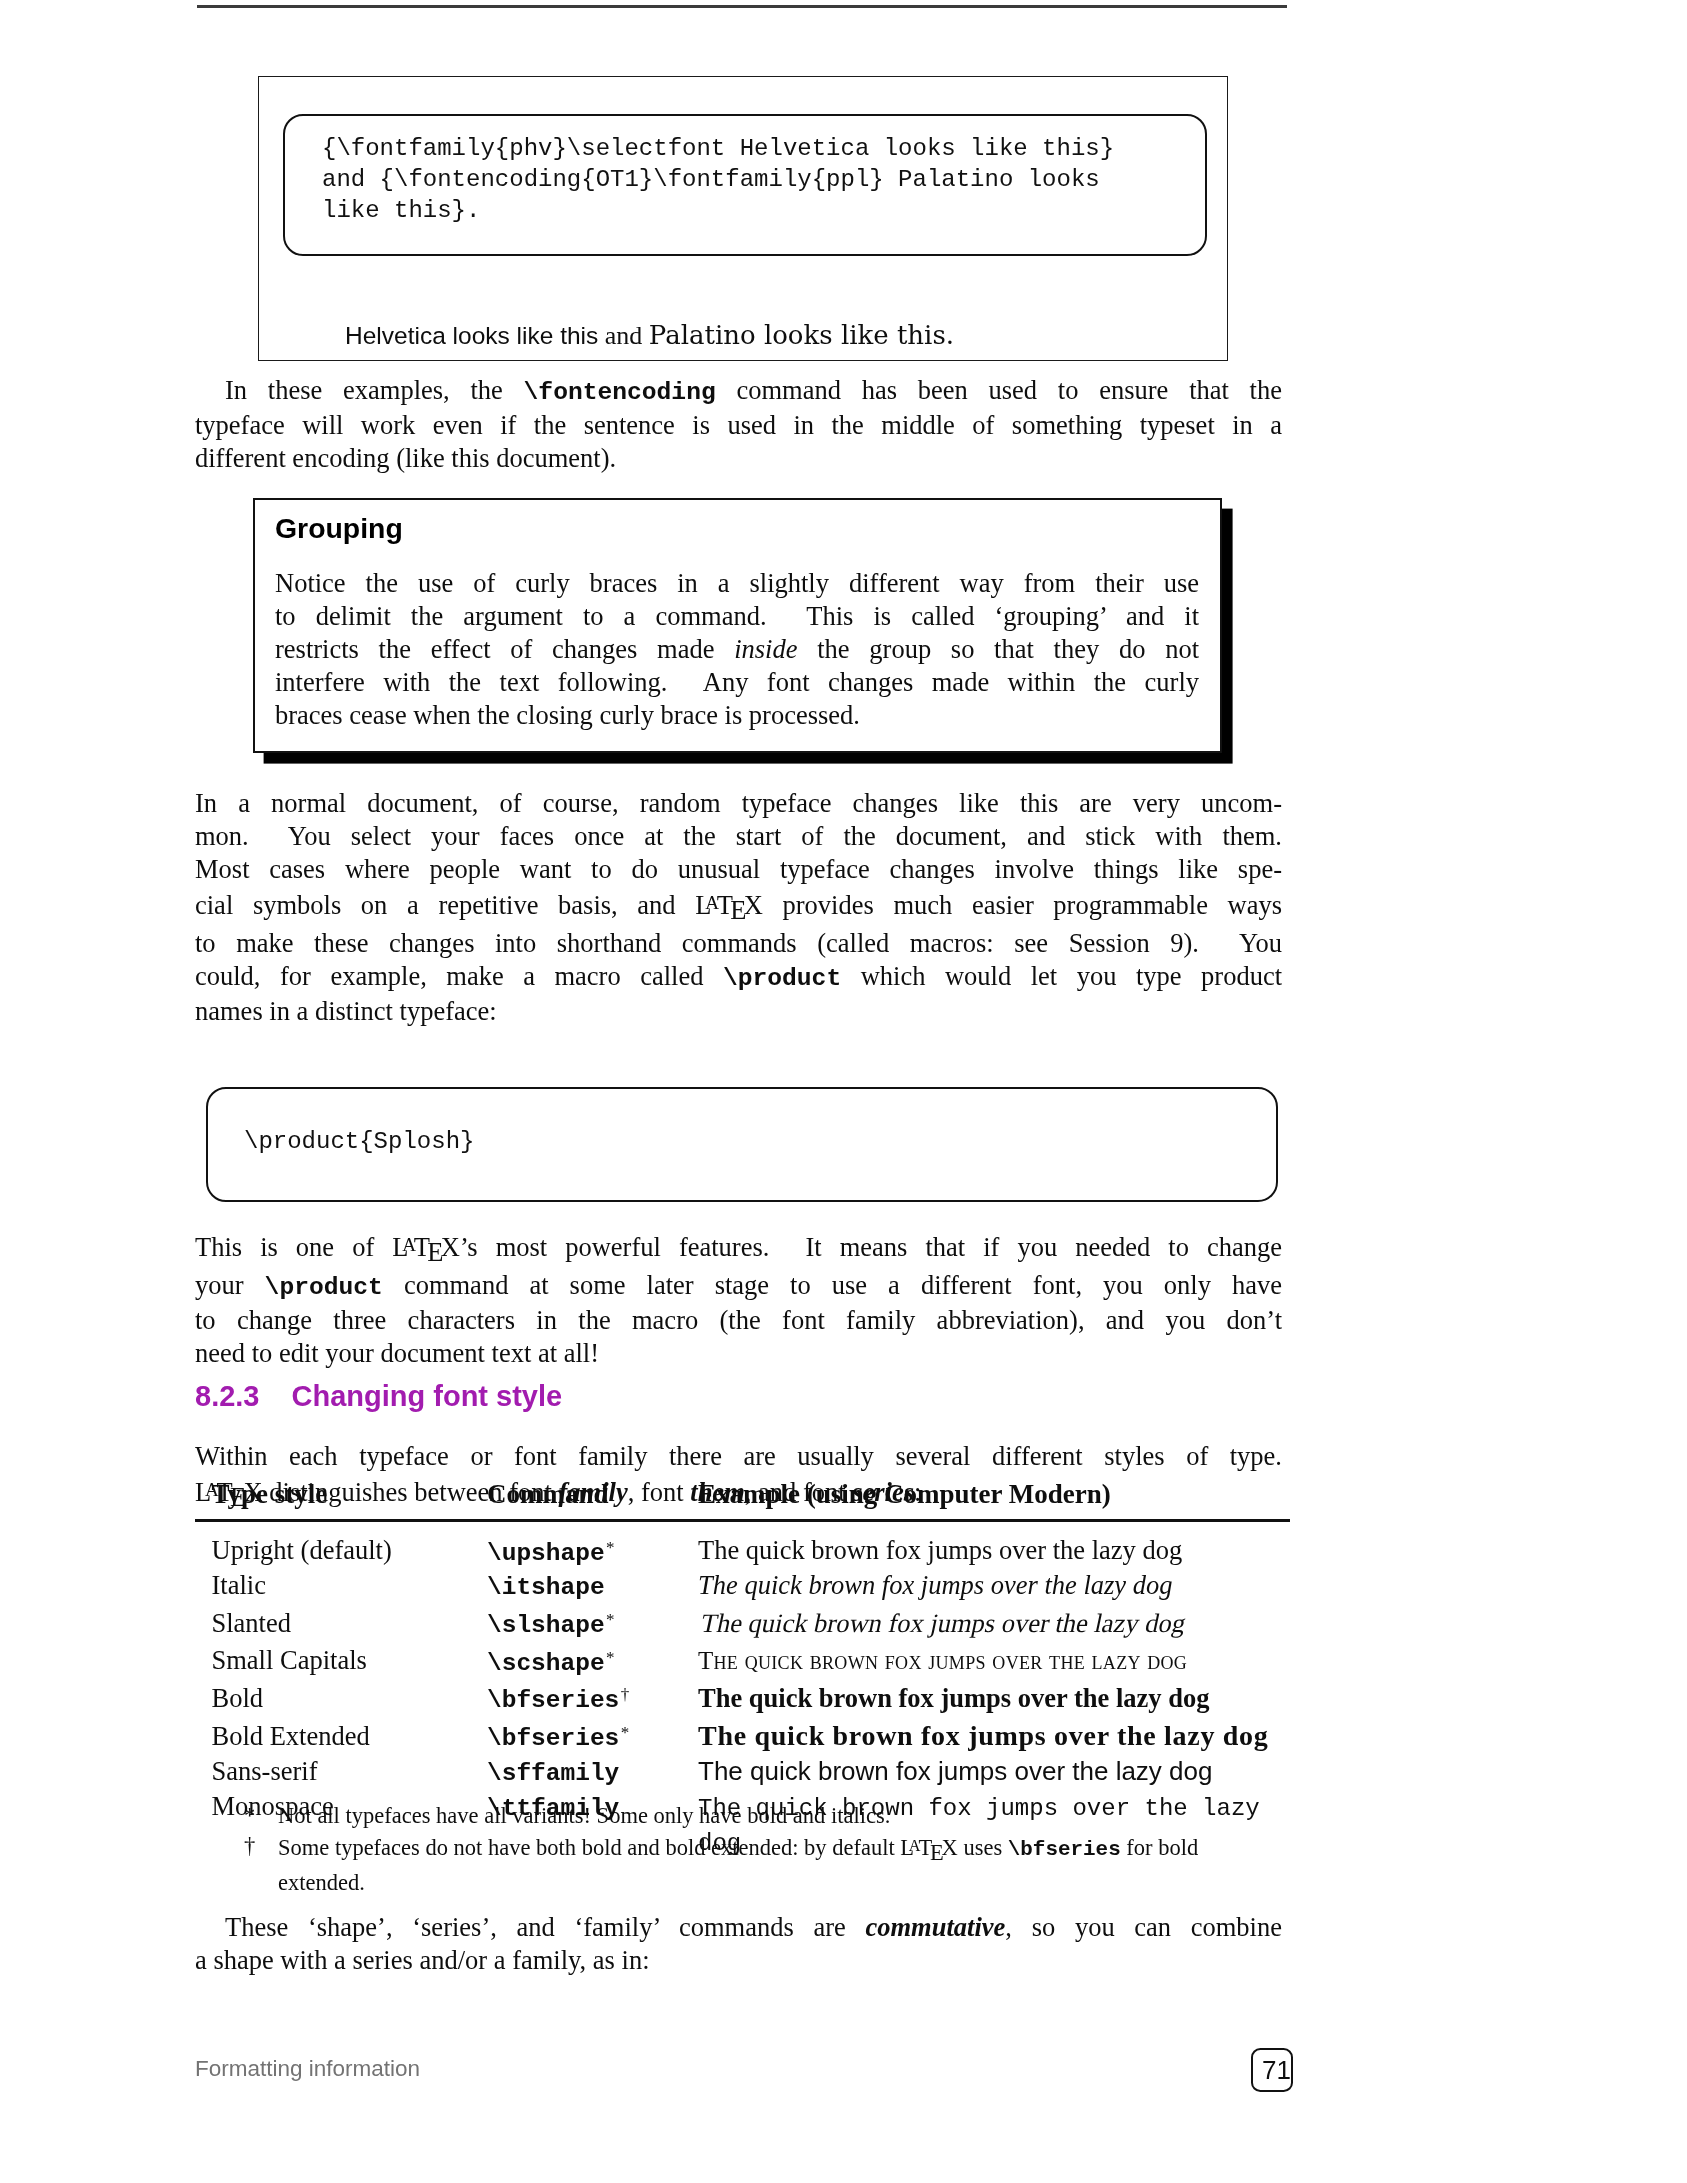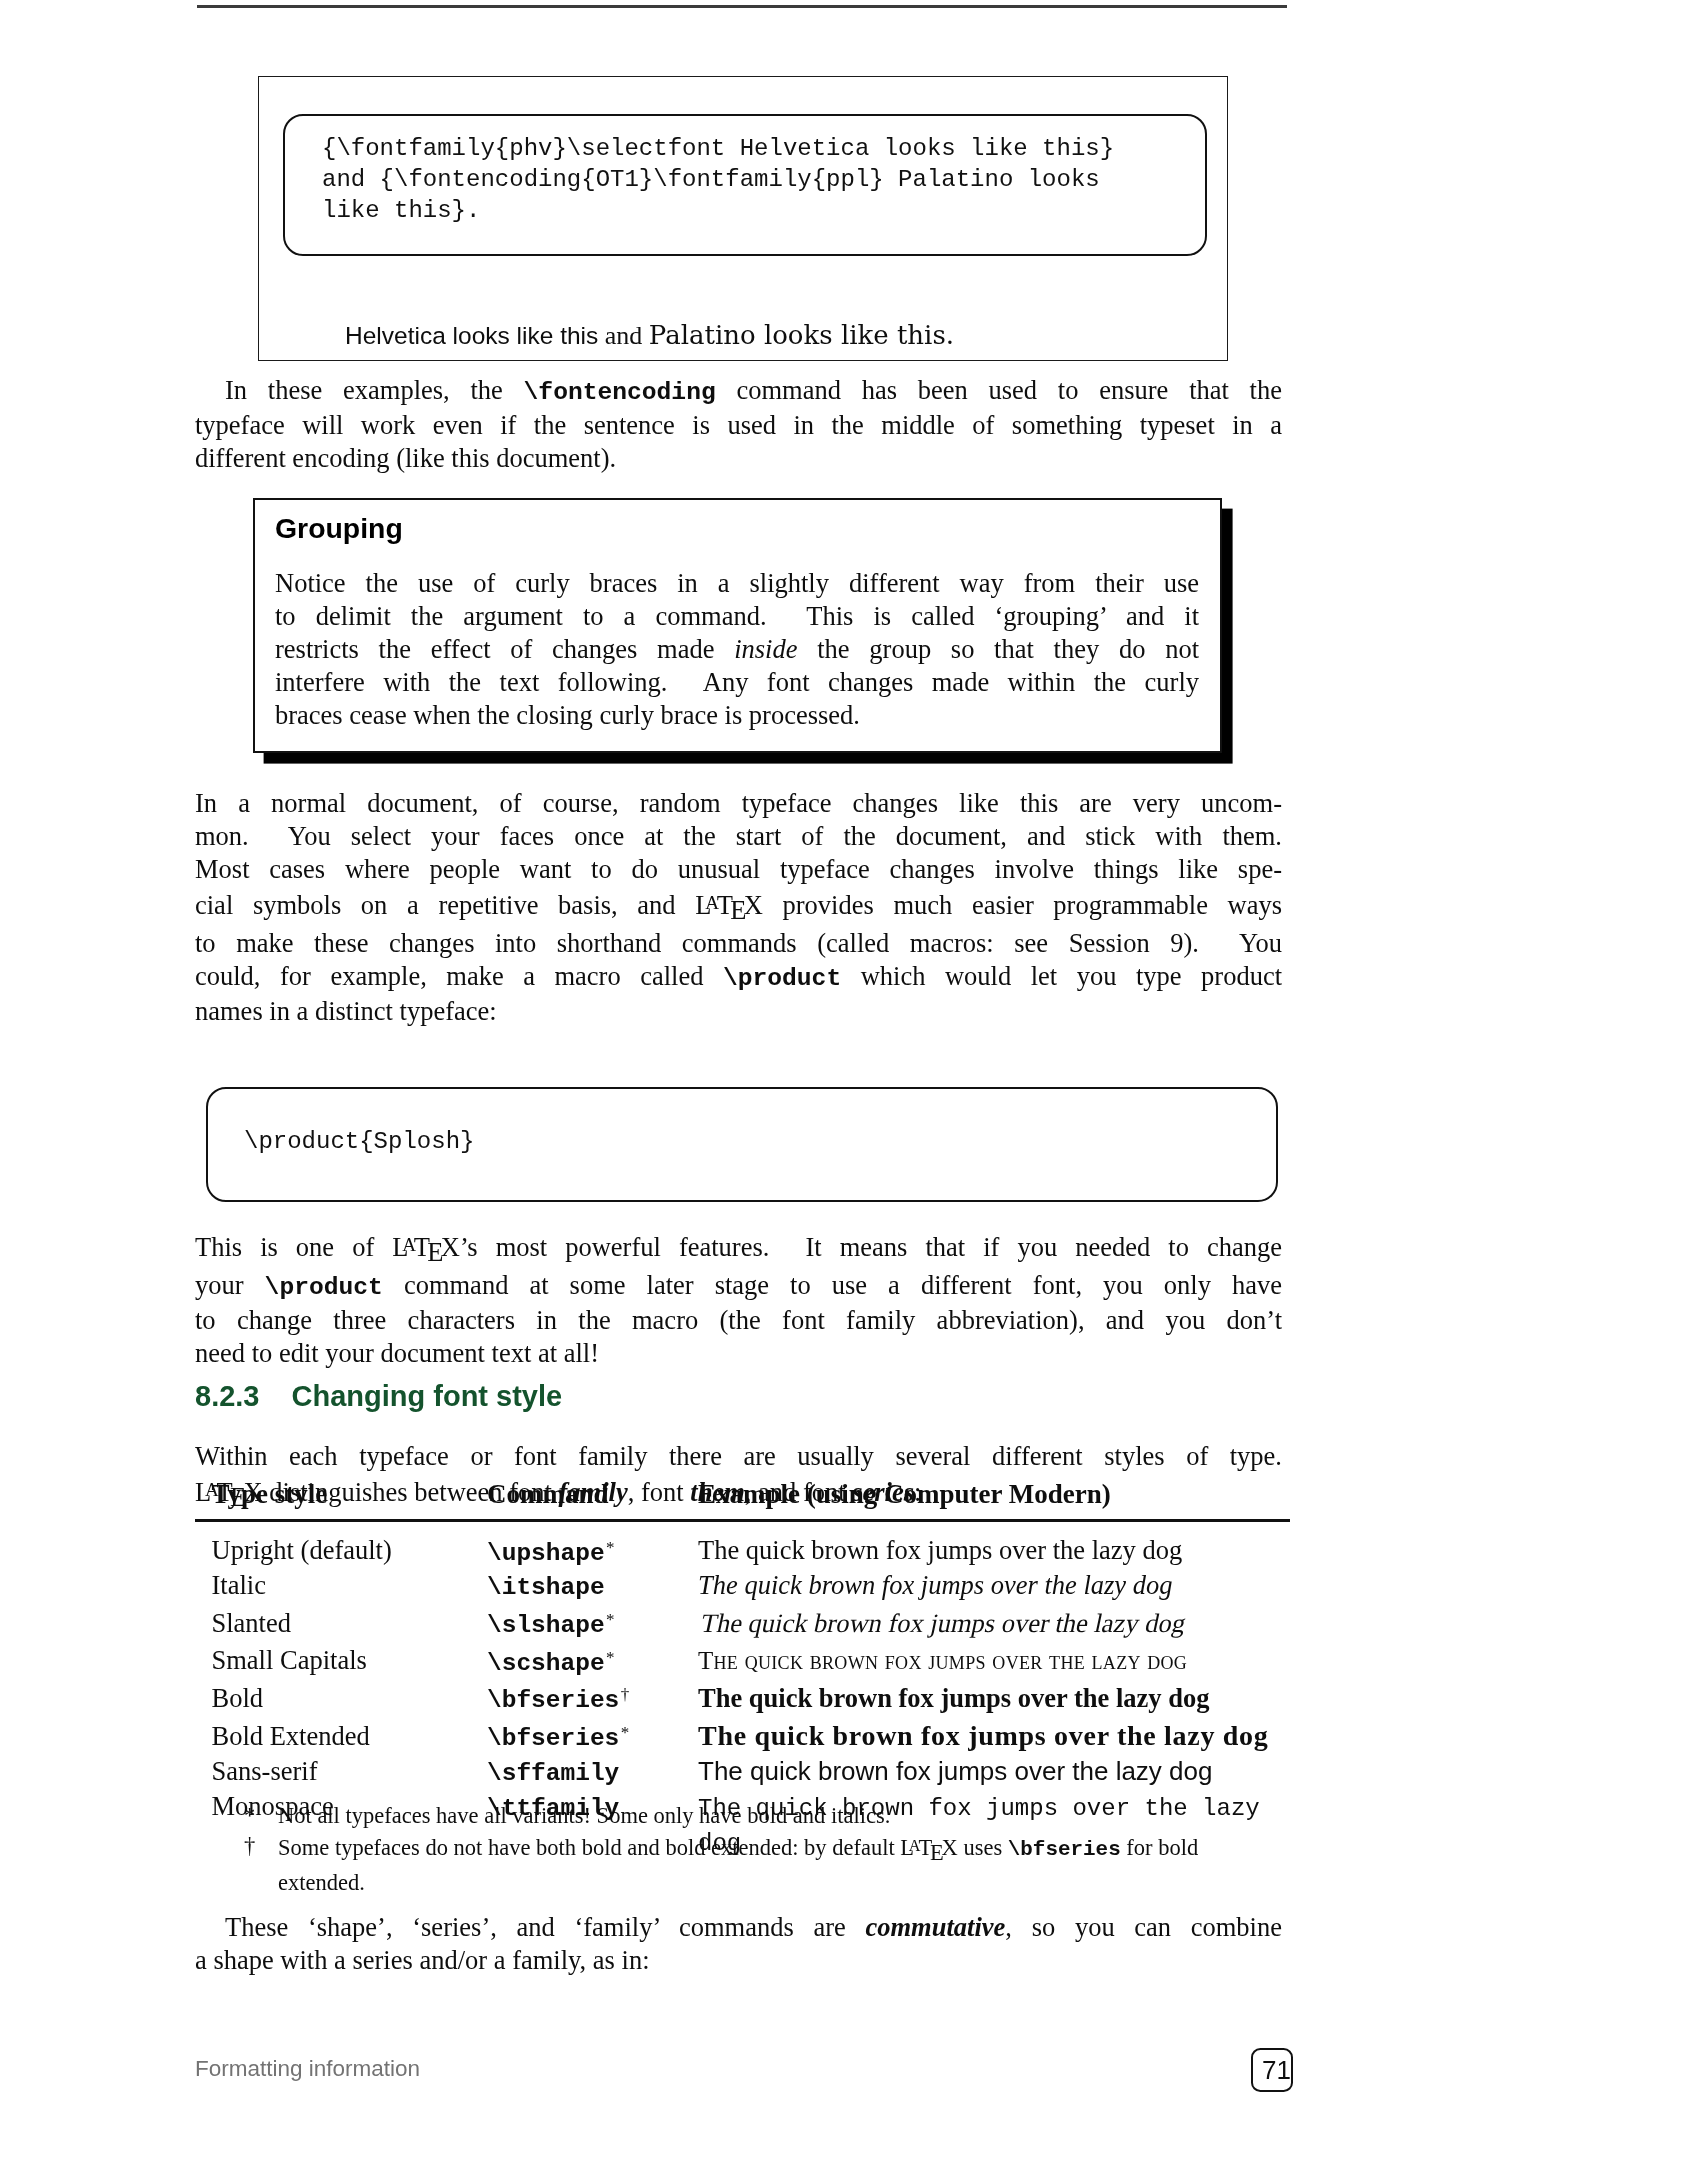--- a/index.html
+++ b/index.html
@@ -39,21 +39,21 @@
   .gtitle{margin:0 0 22.5px 0;font-family:"Liberation Sans",sans-serif;font-weight:700;
           font-size:28.4px;line-height:34px;color:#000;}
   .gbody{font-size:26.5px;line-height:33px;}
 
   
   .sploshbox{position:absolute;left:206px;top:1087px;width:1072px;height:115px;box-sizing:border-box;
              border:2px solid #111;border-radius:20px;padding:37px 0 0 36px;}
 
   
   .sect{position:absolute;left:195px;top:1380px;margin:0;font-family:"Liberation Sans",sans-serif;
-        font-weight:700;font-size:29px;color:#14532d;}
+        font-weight:700;font-size:29px;color:#a21caf;}
   .snum{margin-right:32px;}
 
   
   .ttable{position:absolute;left:195px;top:1477px;width:1095px;}
   .trow{display:grid;grid-template-columns:273px 192px 1fr;line-height:32px;align-items:baseline;gap:19px;}
   .thead{font-weight:700;font-size:27px;line-height:34px;}
   .c1{padding-left:16.5px;}
   .hrule{height:3.3px;background:#111;margin-top:8px;margin-bottom:9.3px;}
   .tbody .trow{font-size:26.5px;}
   .cmd{font-family:"Liberation Mono","DejaVu Sans Mono",monospace;font-weight:700;font-size:24.5px;}

